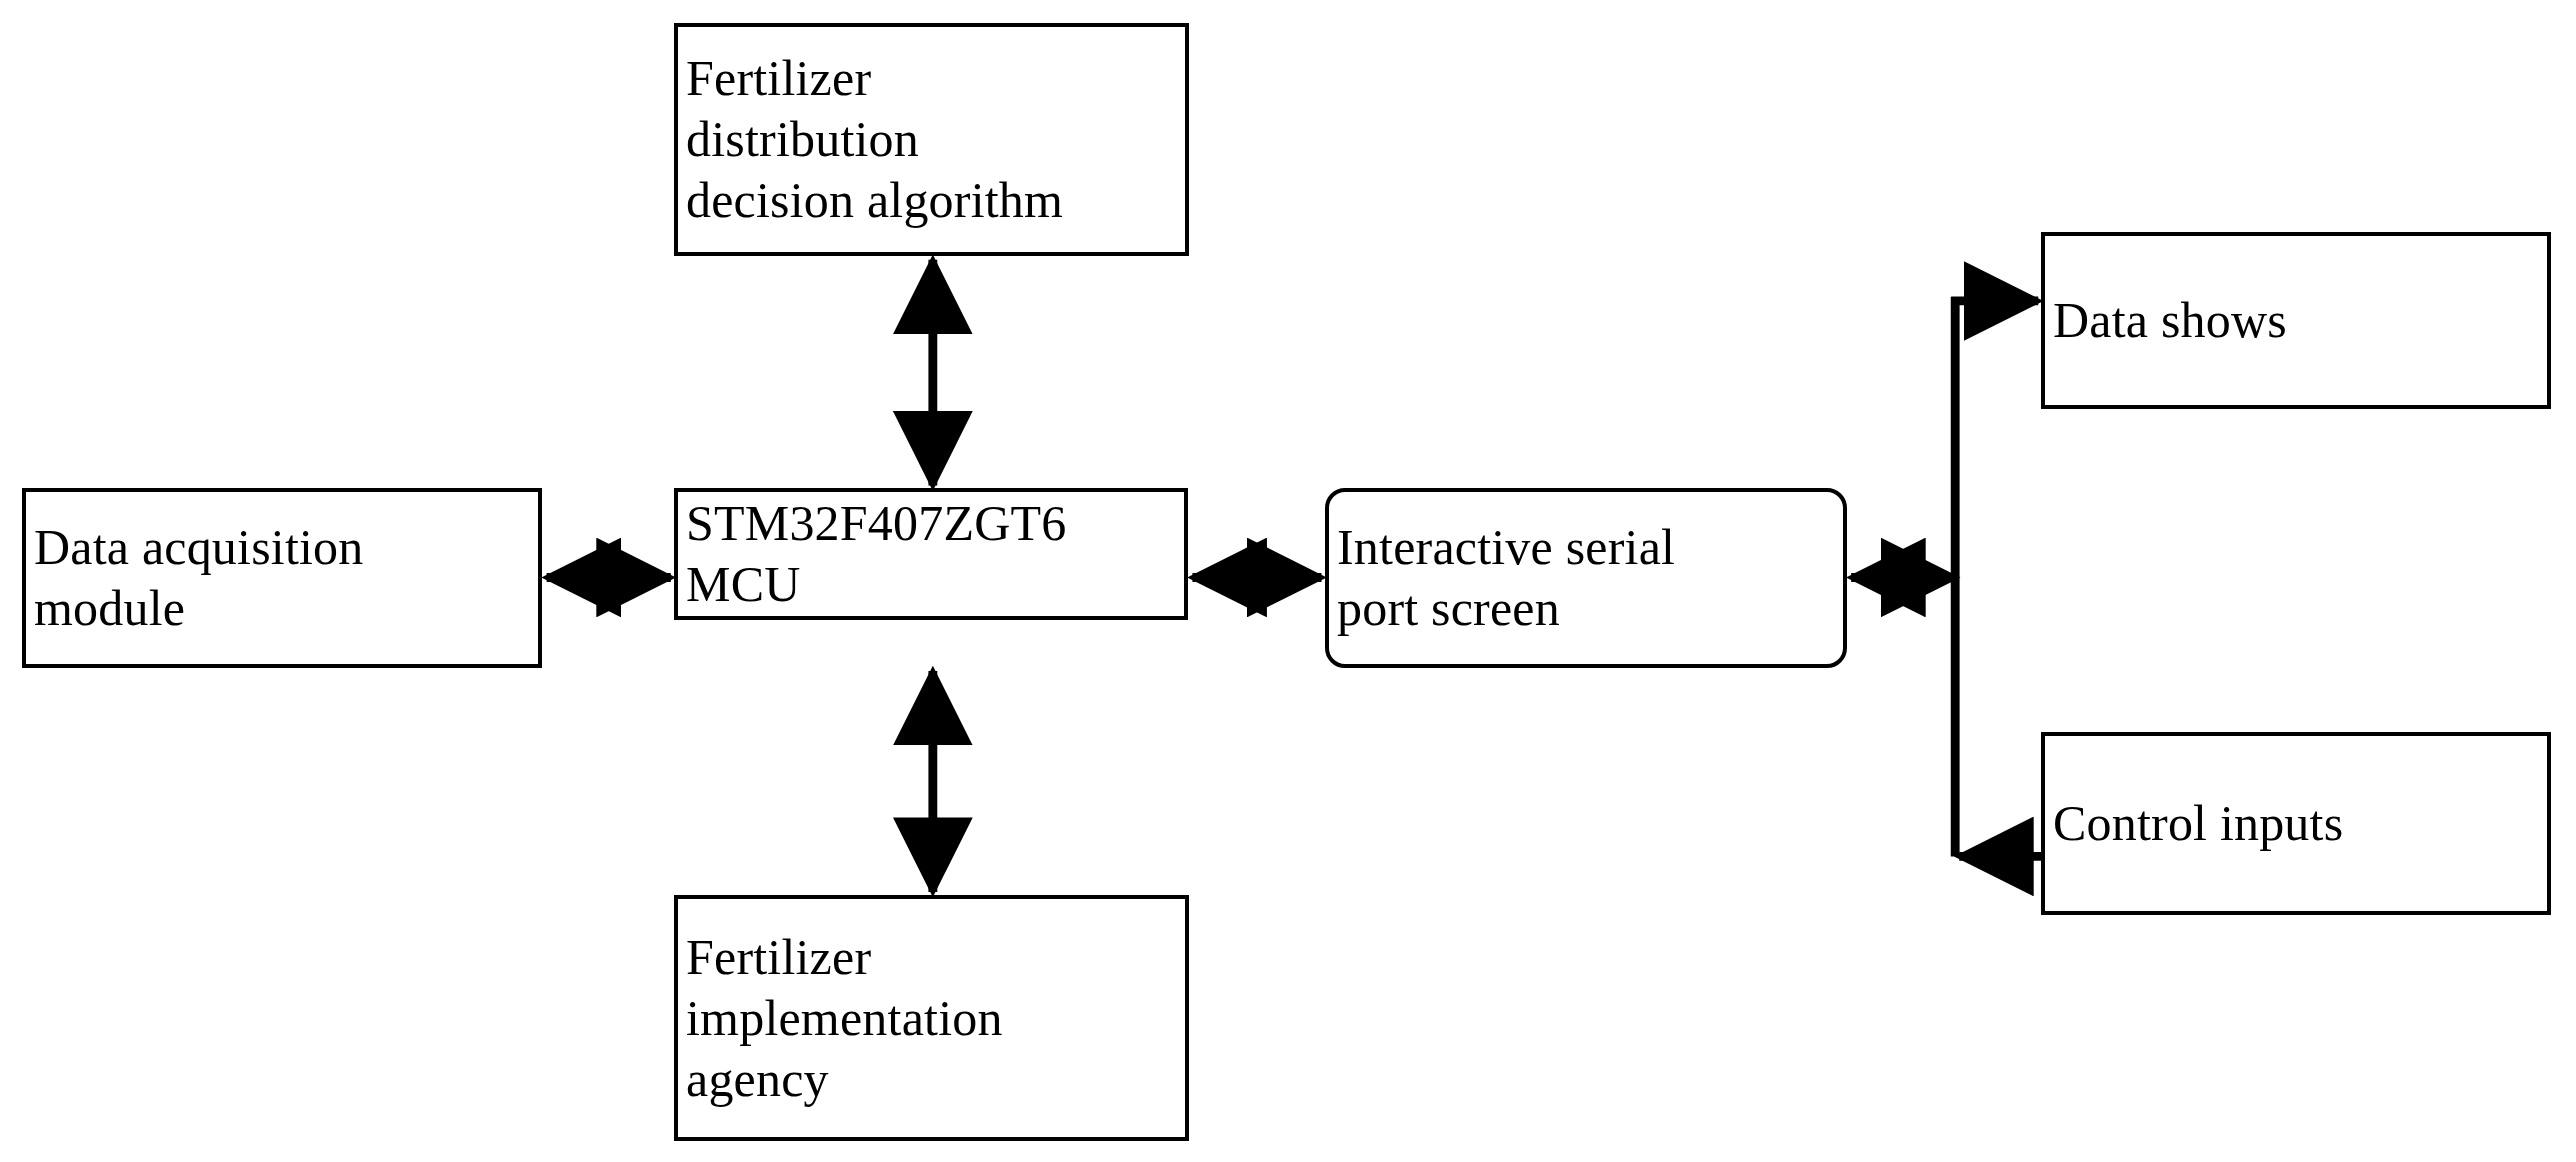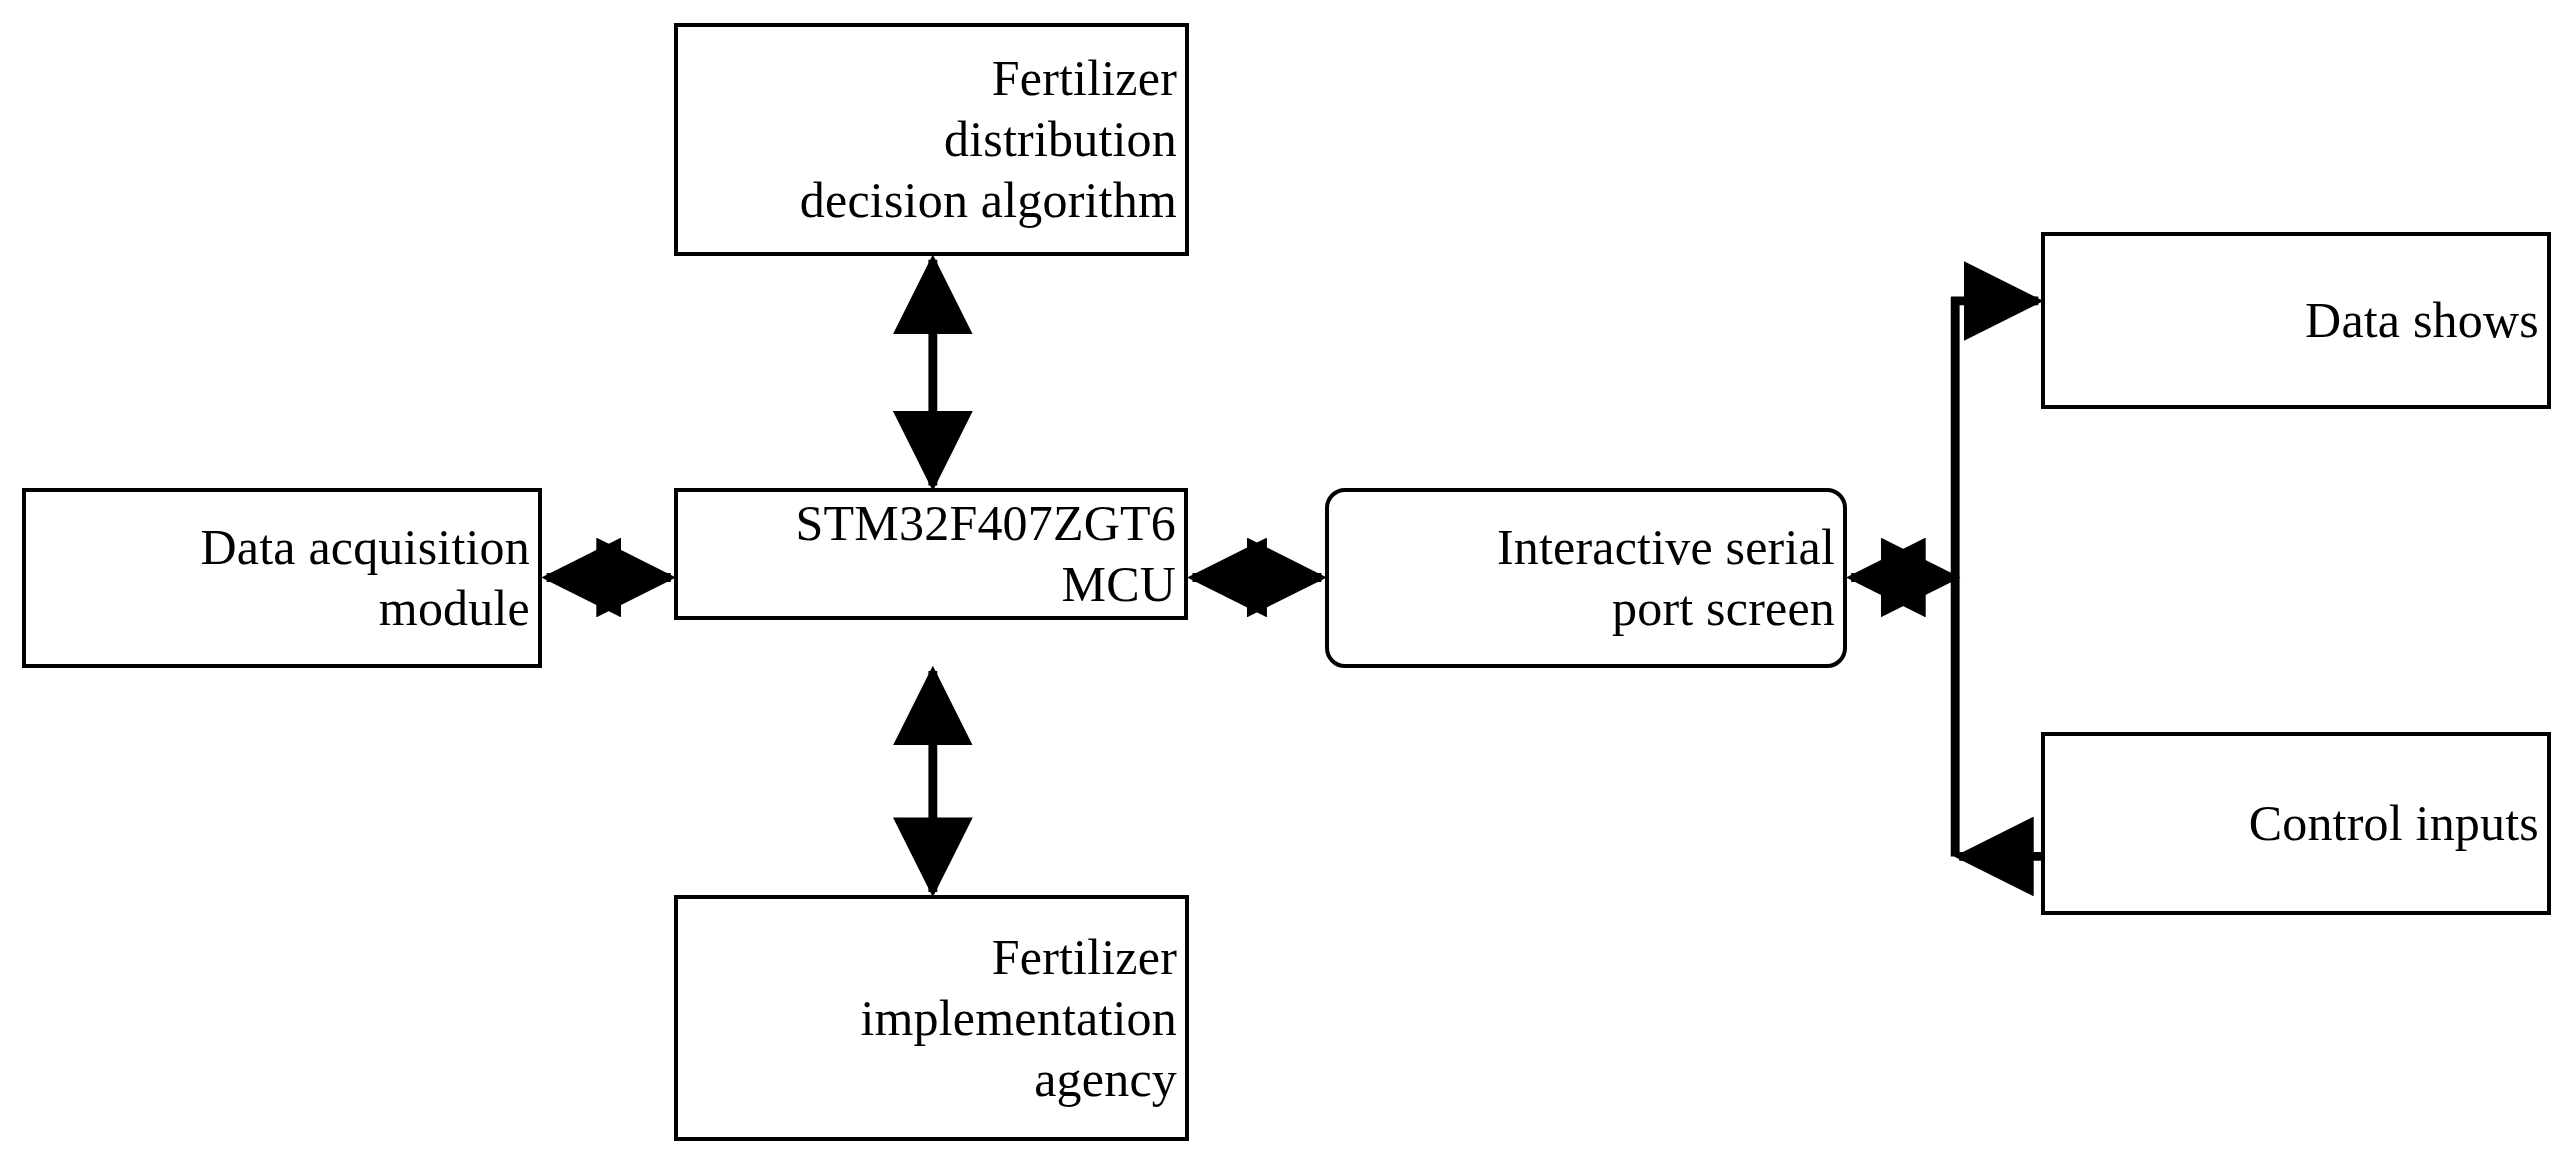--- a/index.html
+++ b/index.html
@@ -19,21 +19,21 @@
     overflow: hidden;
   }
   .node {
     position: absolute;
     box-sizing: border-box;
     border: 4px solid #000000;
     background: #ffffff;
     display: flex;
     align-items: center;
     justify-content: center;
-    text-align: right;
+    text-align: left;
     z-index: 3;
   }
   .node-label {
     display: block;
     width: 100%;
     color: #000000;
     font-size: 50px;
     line-height: 1.22;
     letter-spacing: 0.2px;
     padding: 0 8px;
@@ -81,21 +81,21 @@
 
     <line x1="2532" y1="1062" x2="2430" y2="1062" stroke="#000000" stroke-width="11" marker-end="url(#arrow-end)"></line>
   </svg>
 
   <div class="node" style="left:674px; top:23.4px; width:515px; height:233px;">
     <span class="node-label">Fertilizer
 distribution
 decision algorithm</span>
   </div>
 
-  <div class="node" style="left:22px; top:488px; width:520px; height:180px;padding-left:39px;">
+  <div class="node" style="left:22px; top:488px; width:520px; height:180px;">
     <span class="node-label">Data acquisition
 module</span>
   </div>
 
   <div class="node" style="left:674px; top:488px; width:514px; height:132px;">
     <span class="node-label">STM32F407ZGT6
 MCU</span>
   </div>
 
   <div class="node" style="left:1325px; top:488px; width:522px; height:180px;border-radius:20px;">

